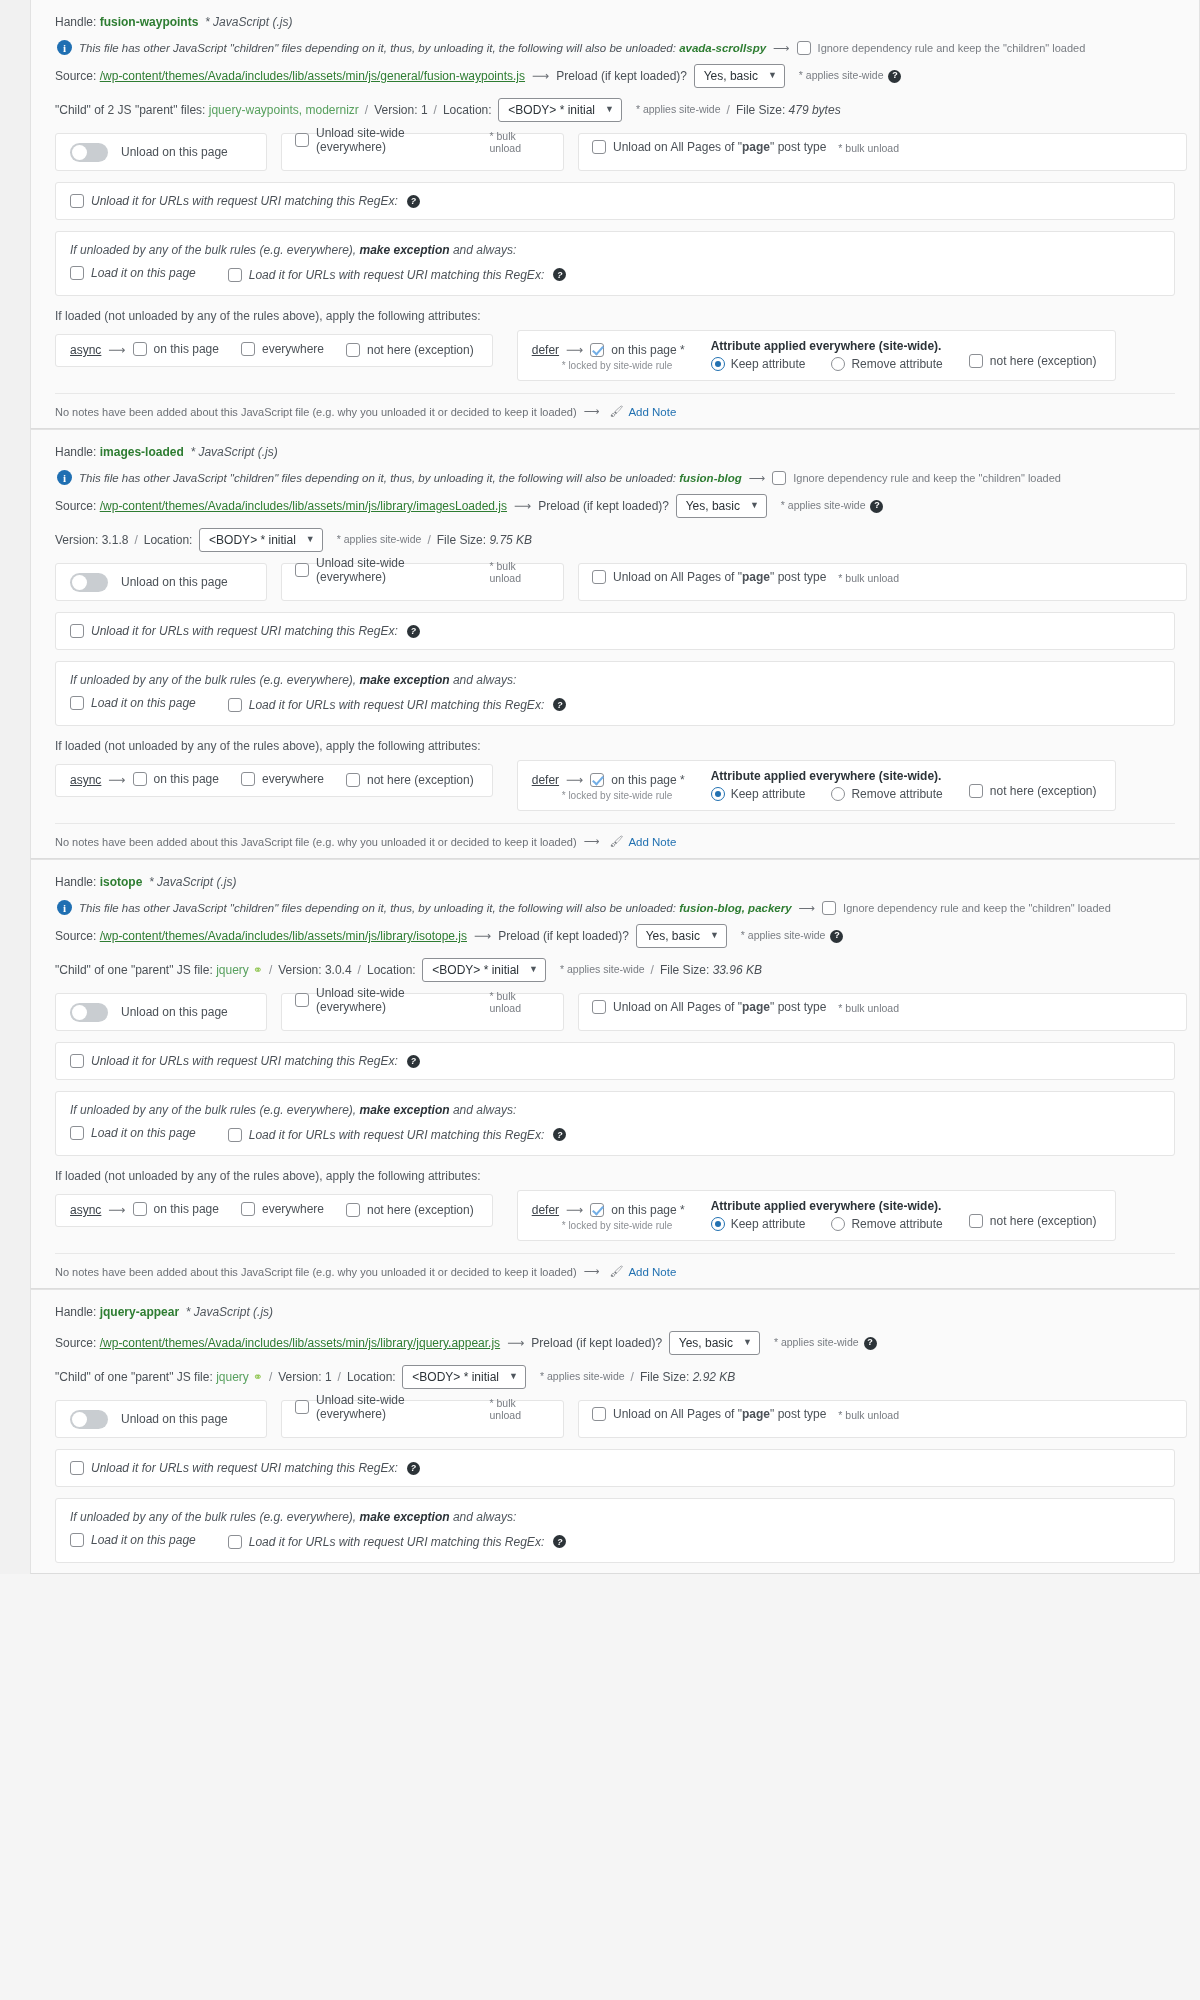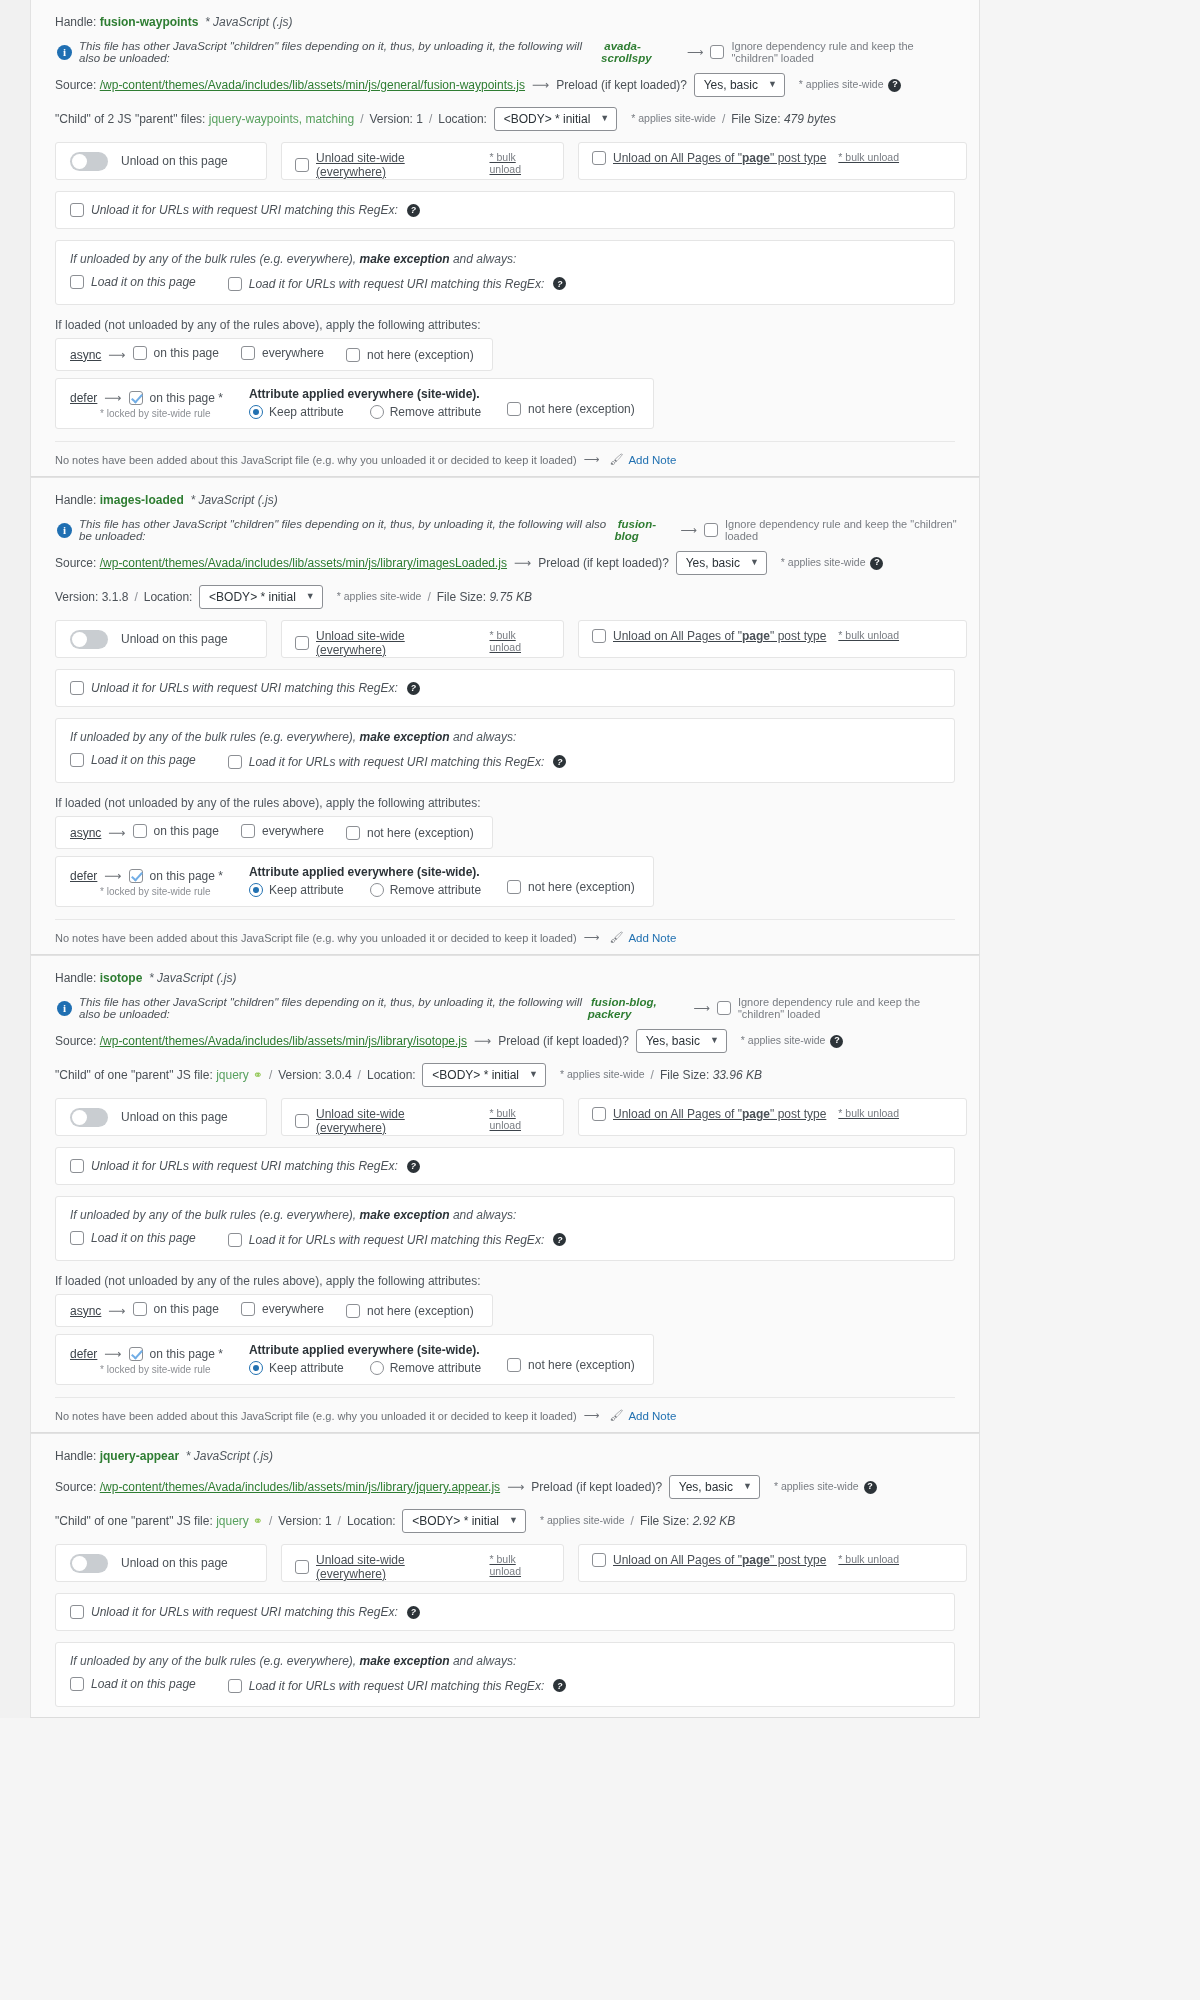--- a/index.html
+++ b/index.html
@@ -8,21 +8,21 @@
     background: #f5f5f5;
     font-family: "Liberation Sans", sans-serif;
   }
   body {
     width: 1200px;
     min-height: 2000px;
     font-size: 12px;
     color: #3c434a;
   }
   .page {
-    width: 980px;
+    width: 1200px;
     position: relative;
     background: #f1f1f1;
     padding-left: 30px;
   }
   .asset-block {
     background: #fafafa;
     border-top: 1px solid #e2e2e2;
     border-left: 1px solid #e2e2e2;
     border-right: 1px solid #e2e2e2;
     border-bottom: 1px solid #dcdcdc;
@@ -137,23 +137,22 @@
     content: ""; position: absolute;
     left: 2px; top: 2px; width: 15px; height: 15px;
     border-radius: 50%; background: #fff;
   }
 
   .opt-card {
     background: #fff;
     border: 1px solid #e5e5e5;
     border-radius: 3px;
     height: 38px;
-    display: flex; align-items: flex-start;
-    padding: 8px 13px;
-    text-decoration: underline;
+    display: flex; align-items: flex-end;
+    padding: 16px 13px;
   }
   .note-small { color: #787c82; font-size: 10.5px; }
   .bulk { color: #787c82; font-size: 10.5px; margin-left: 8px; }
 
   .three-col {
     display: flex; gap: 14px;
     margin: 6px 0 0 12px;
   }
   .three-col > div:nth-child(1) { width: 212px; }
   .three-col > div:nth-child(2) { width: 283px; }
@@ -258,21 +257,21 @@
           <span class="arrow">⟶</span>
           <span class="lbl">Preload (if kept loaded)?&nbsp;&nbsp;</span>
           <span class="sel">
             <span>Yes, basic</span>
             <span class="chev">▼</span>
           </span>
           <span class="sitewide ml14">* applies site-wide</span>
           <span class="qmark">?</span>
         </div><div class="line row" style="padding-left:12px;">
           <span class="lbl">"Child" of 2 JS "parent" files:&nbsp;</span>
-          <a class="parent-link" href="#">jquery-waypoints, matching</a>
+          <a class="parent-link" href="#">jquery-waypoints, modernizr</a>
           <span class="sep">/</span>
           <span class="lbl">Version:&nbsp;1</span>
           <span class="sep">/</span>
           <span class="lbl">Location:&nbsp;&nbsp;</span>
           <span class="sel">
             <span>&lt;BODY&gt; * initial</span>
             <span class="chev">▼</span>
           </span>
           <span class="sitewide ml14">* applies site-wide</span>
           <span class="sep">/</span>

